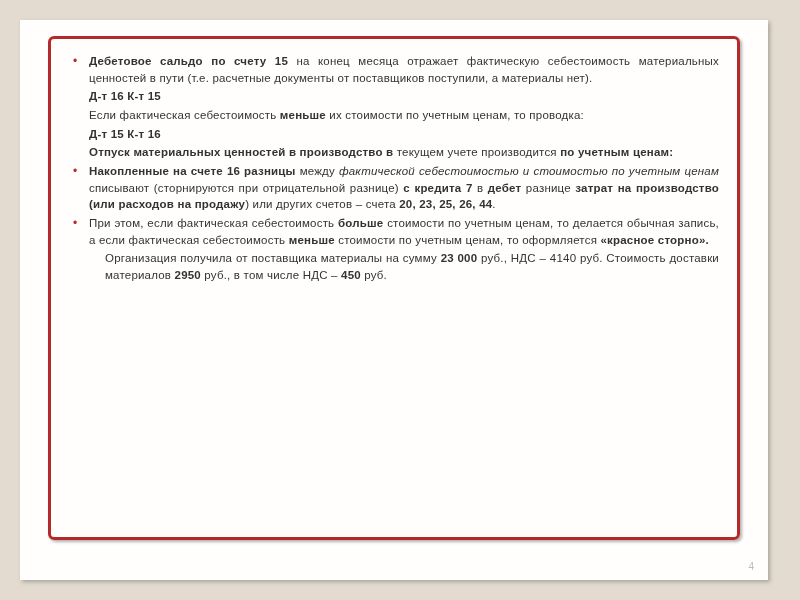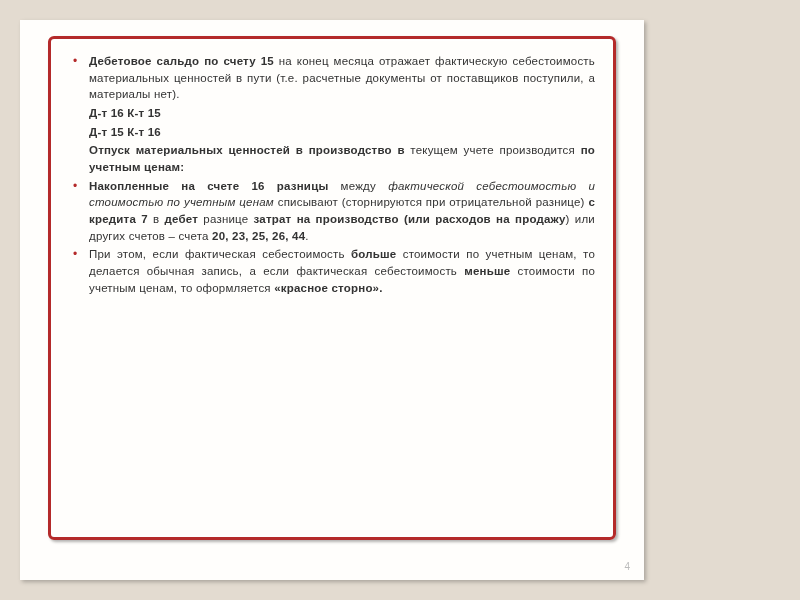--- a/index.html
+++ b/index.html
@@ -7,21 +7,21 @@
     padding: 0;
     width: 800px;
     height: 600px;
     background: #e3dbd0;
     font-family: Verdana, Geneva, sans-serif;
     color: #333;
   }
   .slide {
     position: relative;
     box-sizing: border-box;
-    width: 624px;
+    width: 748px;
     height: 560px;
     margin: 20px;
     background: #fffefc;
     box-shadow: 2px 2px 4px rgba(0,0,0,0.25);
   }
   .frame {
     position: absolute;
     top: 16px;
     left: 28px;
     right: 28px;
@@ -81,38 +81,44 @@
 
         <li>
           <b>Дебетовое сальдо по счету 15</b><span> на конец месяца отражает фактическую себестоимость материальных ценностей в пути (т.е. расчетные документы от поставщиков поступили, а материалы нет).</span>
         </li>
 
 
         <li class="noBullet indent1">
           <b>Д-т 16 К-т 15</b>
         </li>
 
+        <li class="noBullet sub">
+          <span>Если фактическая себестоимость </span><b>меньше</b><span> их стоимости по учетным ценам, то проводка:</span>
+        </li>
 
         <li class="noBullet indent1">
           <b>Д-т 15 К-т 16</b>
         </li>
 
         <li class="noBullet sub">
           <b>Отпуск материальных ценностей в производство в</b><span> текущем учете производится </span><b>по учетным ценам:</b>
         </li>
 
 
         <li>
           <b>Накопленные на счете 16 разницы</b><span> между </span><i>фактической себестоимостью и стоимостью по учетным ценам</i><span> списывают (сторнируются при отрицательной разнице) </span><b>с кредита 7</b><span> в </span><b>дебет</b><span> разнице </span><b>затрат на производство (или расходов на продажу</b><span>) или других счетов – счета </span><b>20, 23, 25, 26, 44</b><span>.</span>
         </li>
 
         <li>
           <span>При этом, если фактическая себестоимость </span><b>больше</b><span> стоимости по учетным ценам, то делается обычная запись, а если фактическая себестоимость </span><b>меньше</b><span> стоимости по учетным ценам, то оформляется </span><b>«красное сторно».</b>
         </li>
 
 
+        <li class="noBullet sub" style="padding-left:20px;">
+          <span>Организация получила от поставщика материалы на сумму </span><b>23 000</b><span> руб., НДС – 4140 руб. Стоимость доставки материалов </span><b>2950</b><span> руб., в том числе НДС – </span><b>450</b><span> руб.</span>
+        </li>
 
 
       </ul>
     </div>
   </div>
   <div class="pageNum">4</div>
 </div>
 
 </body></html>

